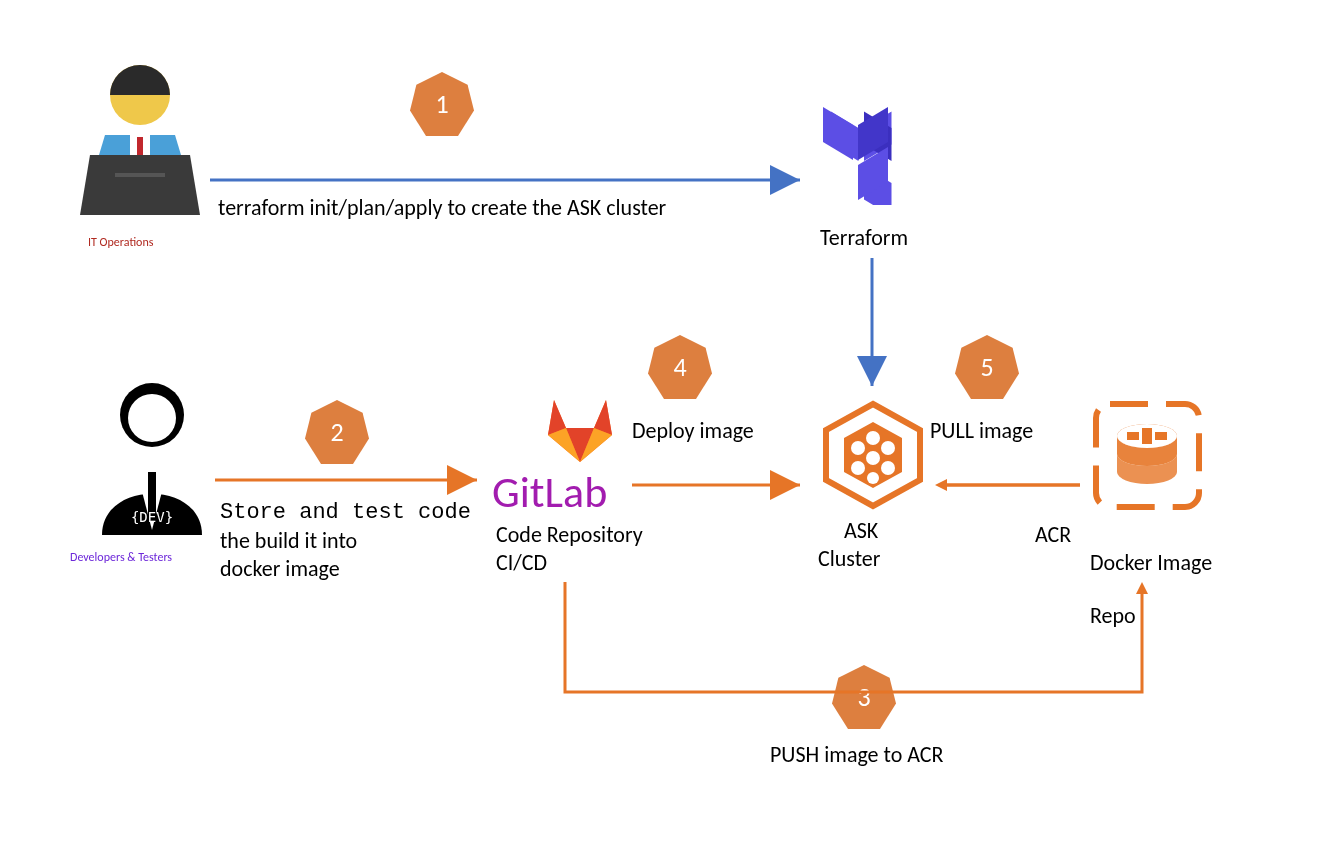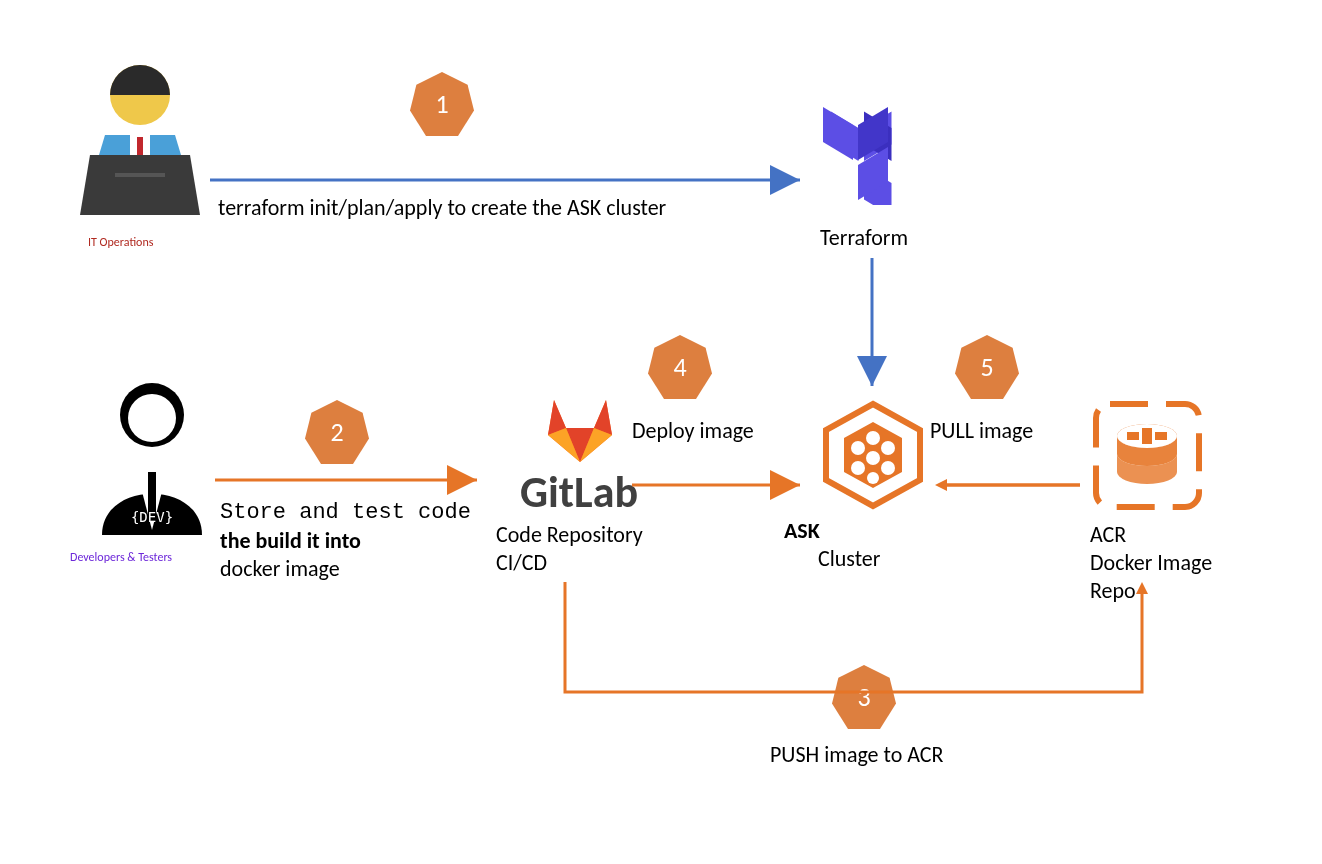--- a/index.html
+++ b/index.html
@@ -99,55 +99,55 @@
 <div class="icon-wrap" style="left:540px; top:390px;">
   <svg width="80" height="75" viewBox="0 0 80 75">
     <polygon points="40,72 8,45 14,10 26,38 54,38 66,10 72,45" fill="#fc6d26"></polygon>
     <polygon points="26,38 40,72 54,38" fill="#e24329"></polygon>
     <polygon points="14,10 26,38 8,45" fill="#e24329"></polygon>
     <polygon points="66,10 54,38 72,45" fill="#e24329"></polygon>
     <polygon points="8,45 40,72 26,38" fill="#fca326"></polygon>
     <polygon points="72,45 40,72 54,38" fill="#fca326"></polygon>
   </svg>
 </div>
-<div class="node-label" style="left:520px; top:466px; font-size:44px; color:#404040;font-weight:bold;">GitLab</div>
+<div class="node-label" style="left:492px; top:466px; font-size:44px; color:#a21caf;">GitLab</div>
 <div class="node-label" style="left:496px; top:522px;">Code Repository</div>
 <div class="node-label" style="left:496px; top:550px;">CI/CD</div>
 
 <div class="icon-wrap" style="left:818px; top:400px;">
   <svg width="110" height="110" viewBox="0 0 110 110">
     <polygon points="55,4 102,30 102,80 55,106 8,80 8,30" fill="none" stroke="#e67527" stroke-width="6"></polygon>
     <polygon points="55,22 84,38 84,72 55,88 26,72 26,38" fill="#e67527"></polygon>
     <circle cx="55" cy="38" r="7" fill="#fff"></circle>
     <circle cx="40" cy="48" r="7" fill="#fff"></circle>
     <circle cx="70" cy="48" r="7" fill="#fff"></circle>
     <circle cx="55" cy="58" r="7" fill="#fff"></circle>
     <circle cx="40" cy="68" r="7" fill="#fff"></circle>
     <circle cx="70" cy="68" r="7" fill="#fff"></circle>
     <circle cx="55" cy="78" r="6" fill="#fff"></circle>
   </svg>
 </div>
-<div class="node-label" style="left:784px; top:518px;font-weight:bold;">ASK</div>
+<div class="node-label" style="left:844px; top:518px;">ASK</div>
 <div class="node-label" style="left:818px; top:546px;">Cluster</div>
 
 <div class="icon-wrap" style="left:1090px; top:398px;">
   <svg width="115" height="115" viewBox="0 0 115 115">
     <rect x="6" y="6" width="103" height="103" rx="14" fill="none" stroke="#e67527" stroke-width="6" stroke-dasharray="38 18"></rect>
     <g fill="#e67527">
       <ellipse cx="57" cy="38" rx="30" ry="12"></ellipse>
       <path d="M27 38 v18 a30 12 0 0 0 60 0 v-18 a30 12 0 0 1 -60 0 z" opacity="0.9"></path>
       <path d="M27 56 v18 a30 12 0 0 0 60 0 v-18 a30 12 0 0 1 -60 0 z" opacity="0.8"></path>
     </g>
     <ellipse cx="57" cy="38" rx="30" ry="12" fill="#fff"></ellipse>
     <path d="M37 34 l12 0 l0 8 l-12 0z M52 30 l10 0 l0 16 l-10 0z M65 34 l12 0 l0 8 l-12 0z" fill="#e67527"></path>
   </svg>
 </div>
-<div class="node-label" style="left:1090px; top:522px;">ACR</div>
+<div class="node-label" style="left:1035px; top:522px;">ACR</div>
 <div class="node-label" style="left:1090px; top:550px;">Docker Image</div>
-<div class="node-label" style="left:1090px; top:578px;">Repo</div>
+<div class="node-label" style="left:1090px; top:603px;">Repo</div>
 
 <div class="heptagon-wrap" style="left:410px; top:72px;">
   <div class="heptagon">
       <span>1</span>
     </div>
 </div>
 <div class="heptagon-wrap" style="left:305px; top:400px;">
   <div class="heptagon">
       <span>2</span>
     </div>
@@ -184,21 +184,21 @@
 
 <svg class="arrow" style="left:215px; top:470px;" width="275" height="20">
   <defs>
     <marker id="ah-or" markerWidth="12" markerHeight="12" refX="10" refY="5" orient="auto">
       <path d="M0,0 L10,5 L0,10 z" fill="#e67527"></path>
     </marker>
   </defs>
   <line x1="0" y1="10" x2="262" y2="10" stroke="#e67527" stroke-width="3" marker-end="url(#ah-or)"></line>
 </svg>
 <div class="node-label" style="left:220px; top:500px;font-family:Liberation Mono, monospace;">Store and test code</div>
-<div class="node-label" style="left:220px; top:528px;font-weight:bold;">the build it into</div>
+<div class="node-label" style="left:220px; top:528px;">the build it into</div>
 <div class="node-label" style="left:220px; top:556px;">docker image</div>
 
 <svg class="arrow" style="left:632px; top:475px;" width="180" height="20">
   <line x1="0" y1="10" x2="168" y2="10" stroke="#e67527" stroke-width="3" marker-end="url(#ah-or)"></line>
 </svg>
 <div class="node-label" style="left:632px; top:418px;text-align:right;">Deploy image</div>
 
 <svg class="arrow" style="left:935px; top:475px;" width="150" height="20">
   <defs>
     <marker id="ah-or-l" markerWidth="12" markerHeight="12" refX="2" refY="5" orient="auto">

